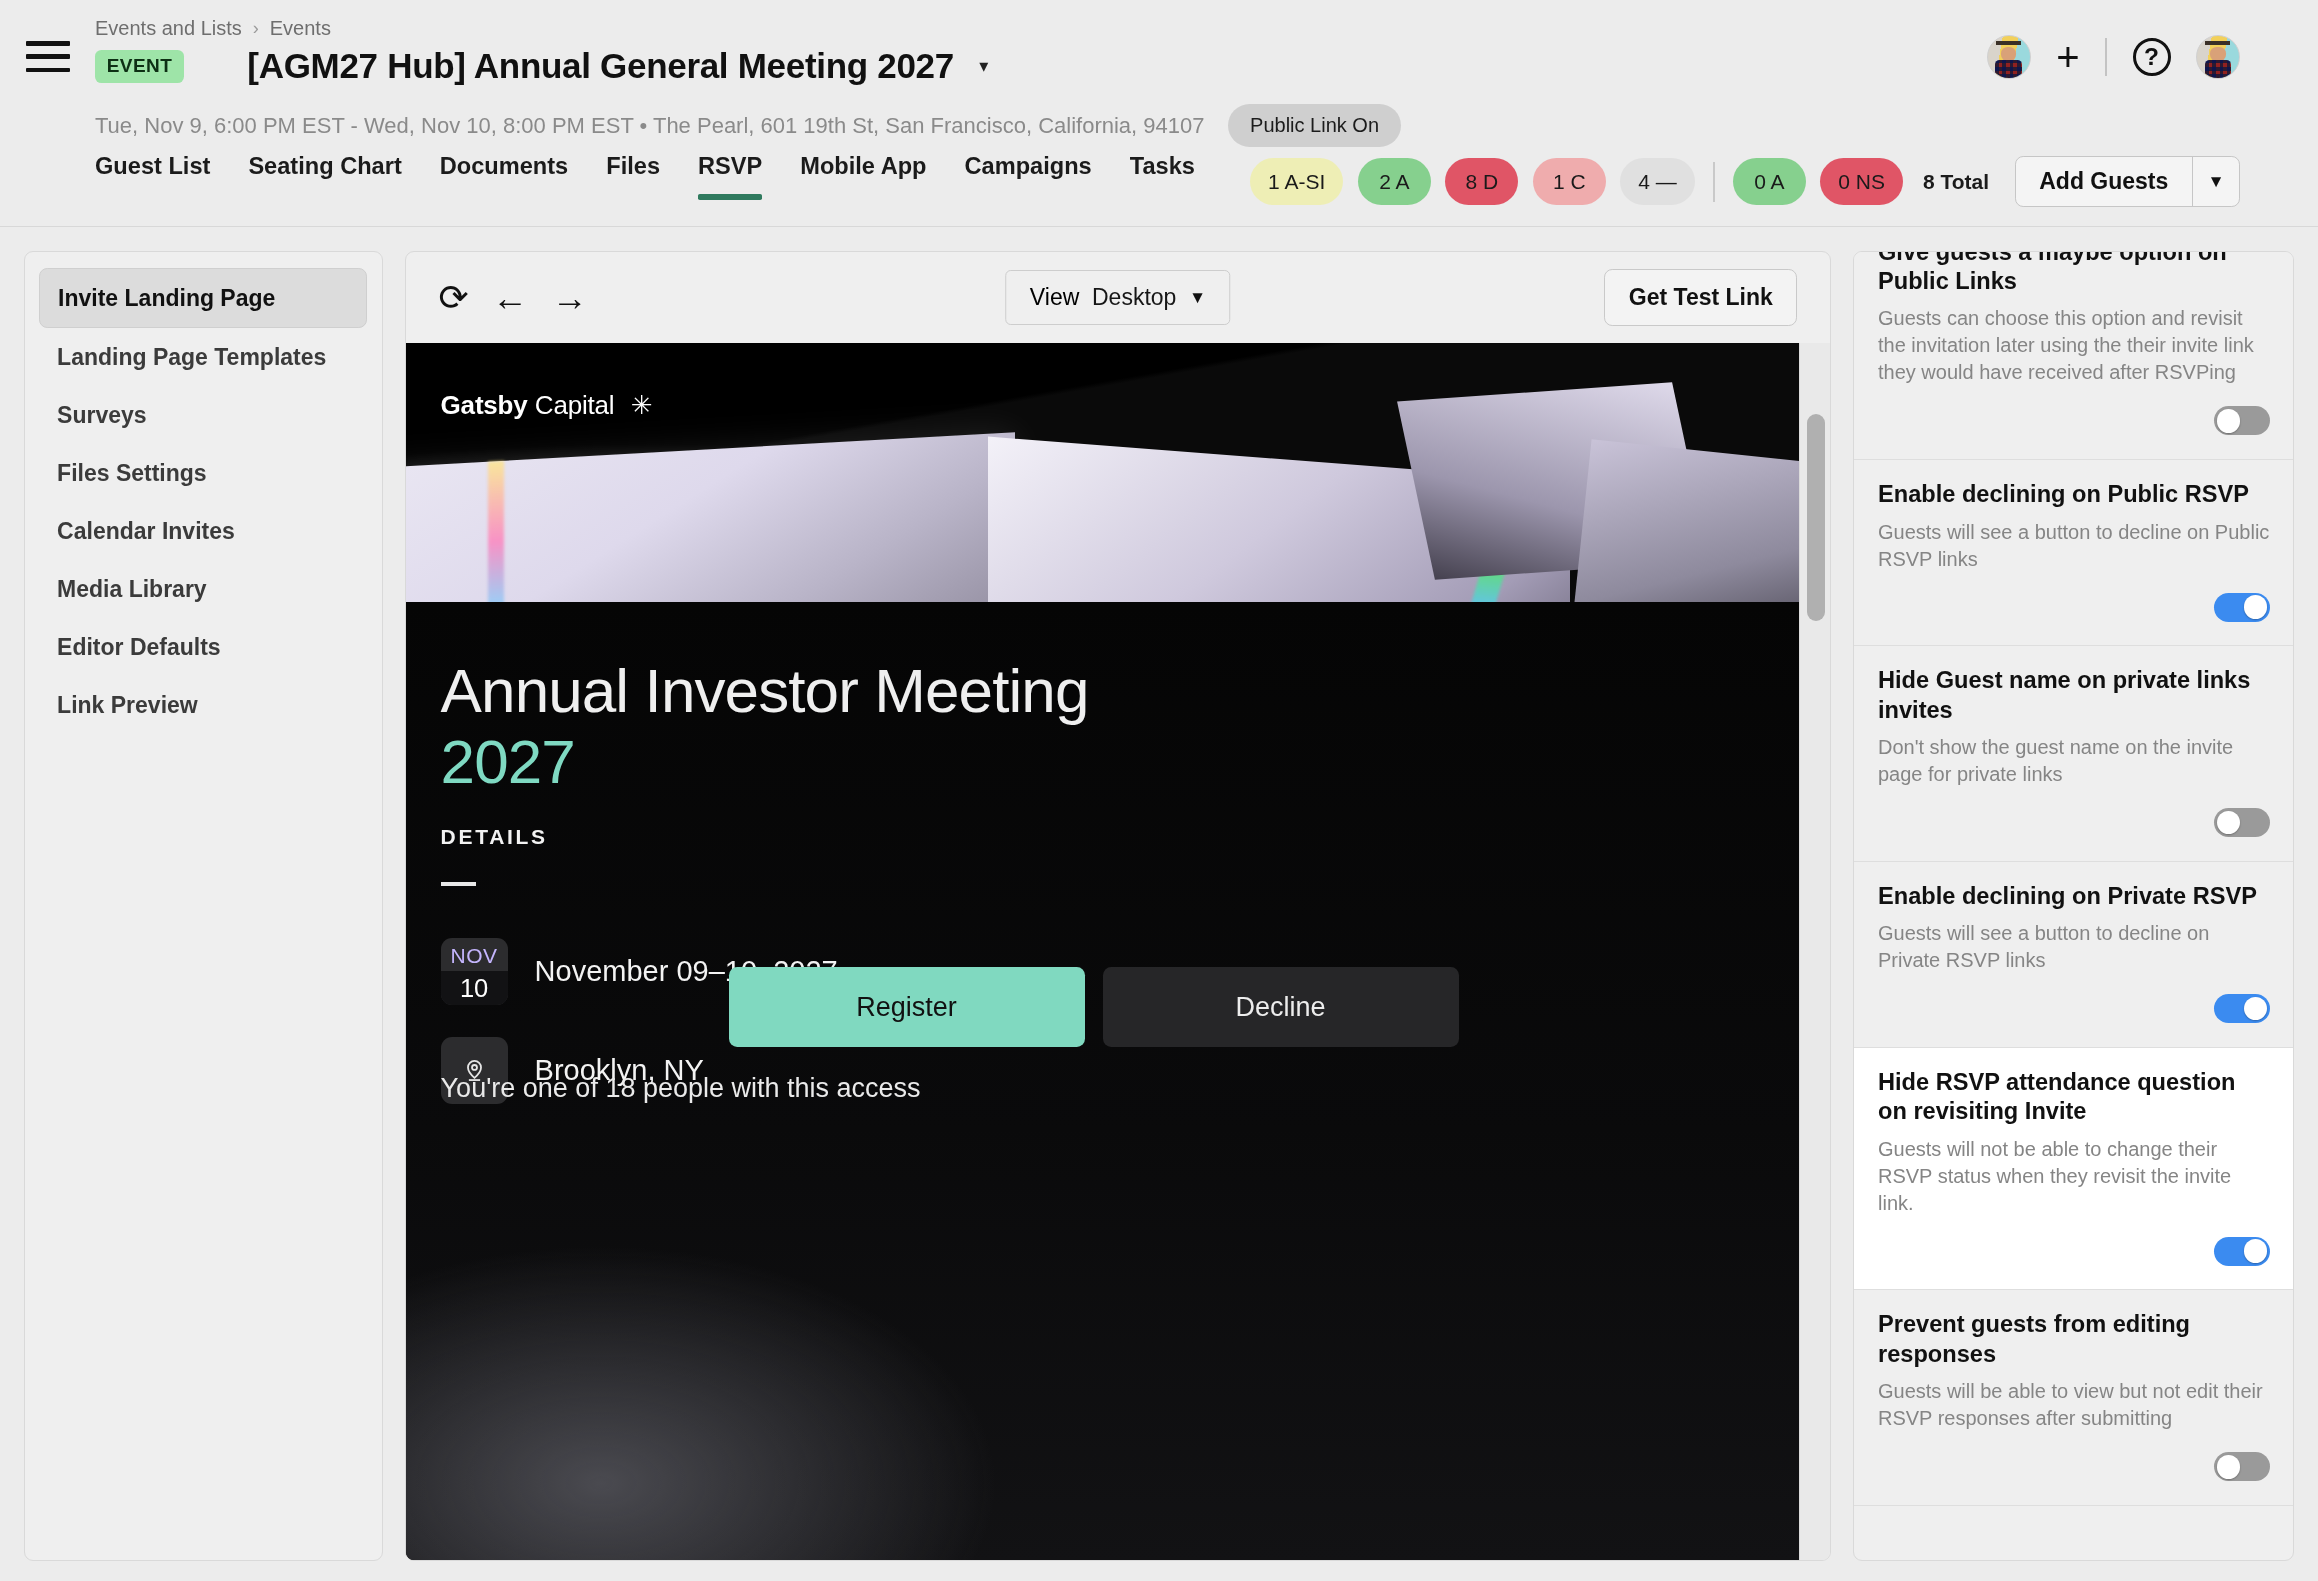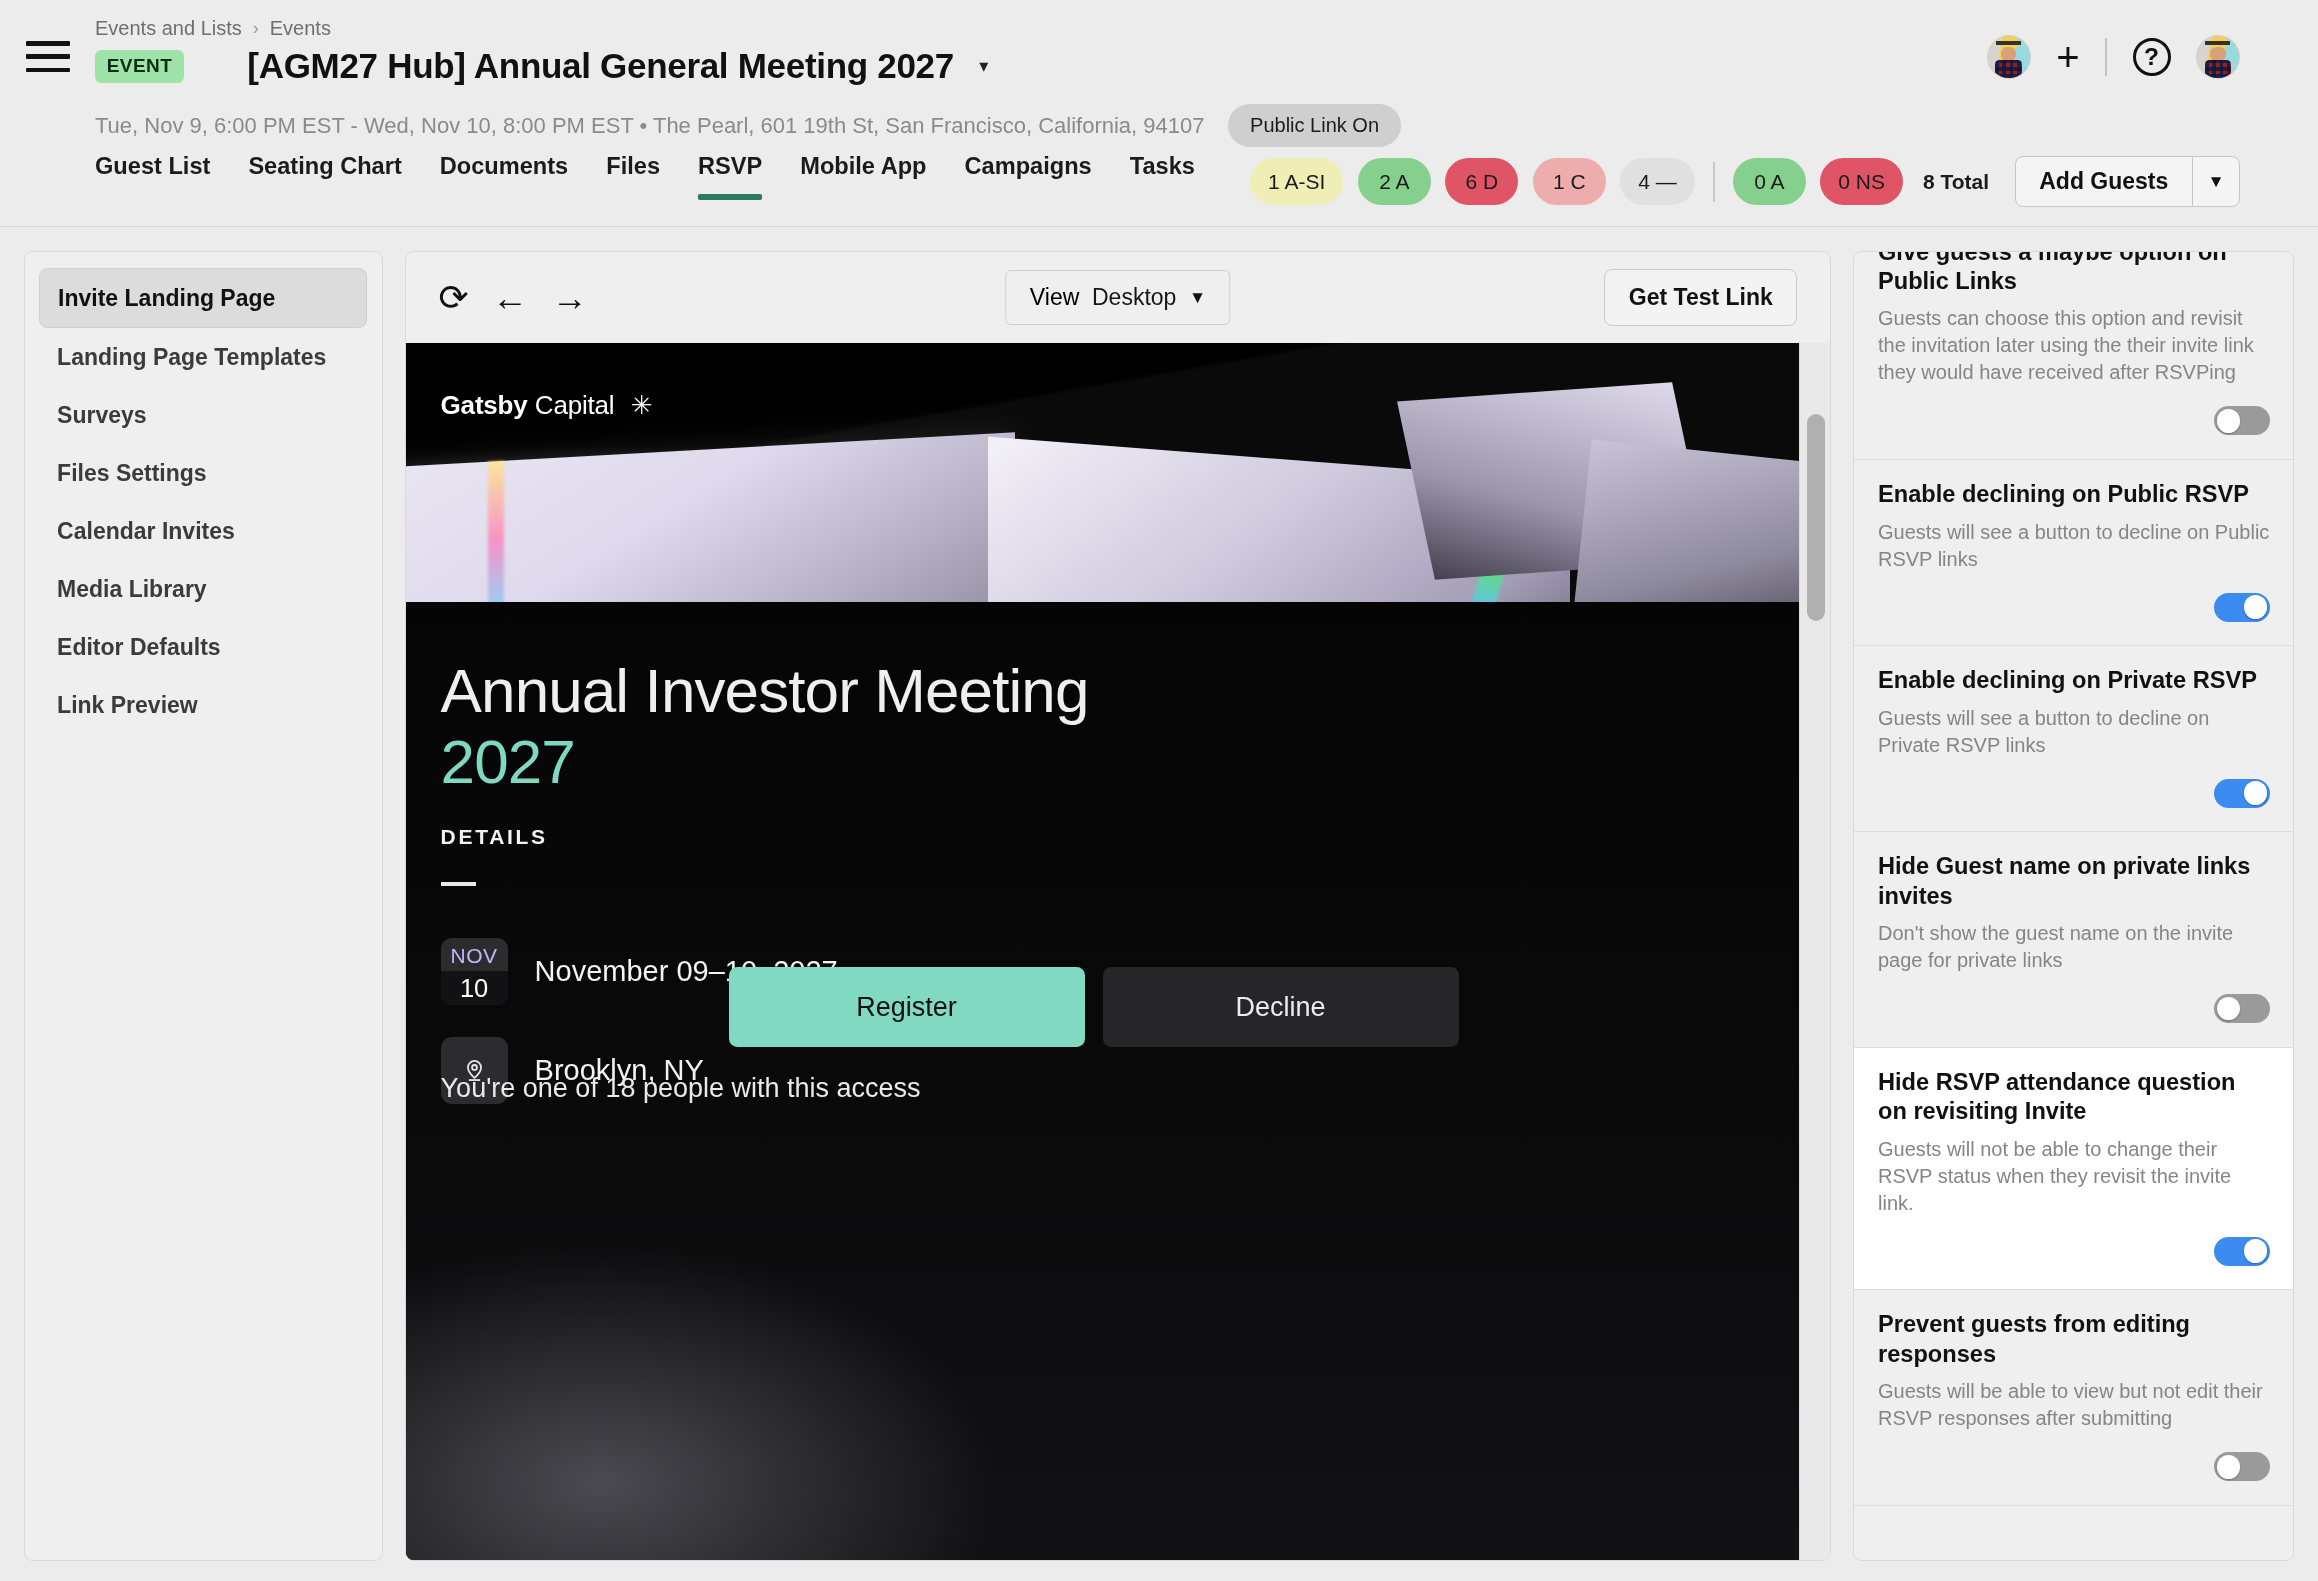--- a/index.html
+++ b/index.html
@@ -371,21 +371,21 @@
     <div class="tab">Files</div>
     <div class="tab active">RSVP</div>
     <div class="tab">Mobile App</div>
     <div class="tab">Campaigns</div>
     <div class="tab">Tasks</div>
   </div>
 
   <div class="stats">
     <div class="pill" style="background:#eeeeb5">1 A-SI</div>
     <div class="pill" style="background:#86d08e">2 A</div>
-    <div class="pill" style="background:#e05566">6 D</div>
+    <div class="pill" style="background:#e05566">8 D</div>
     <div class="pill" style="background:#efacad">1 C</div>
     <div class="pill" style="background:#e0e0e0">4 —</div>
     <div class="pill-sep"></div>
     <div class="pill" style="background:#86d08e">0 A</div>
     <div class="pill" style="background:#e05566">0 NS</div>
     <div class="total-label">8 Total</div>
     <div class="addguests">
       <div class="lbl">Add Guests</div>
       <div class="car">▼</div>
     </div>
@@ -495,34 +495,34 @@
       <div class="s-title">Enable declining on Public RSVP</div>
       <div class="s-desc">Guests will see a button to decline on Public RSVP links</div>
       <div class="toggle-wrap">
         <div class="toggle on">
             <div class="knob"></div>
           </div>
       </div>
     </div>
 
     <div class="setting">
+      <div class="s-title">Hide Guest name on private links invites</div>
+      <div class="s-desc">Don't show the guest name on the invite page for private links</div>
+      <div class="toggle-wrap">
+        <div class="toggle">
+            <div class="knob"></div>
+          </div>
+      </div>
+    </div>
+
+    <div class="setting">
       <div class="s-title">Enable declining on Private RSVP</div>
       <div class="s-desc">Guests will see a button to decline on Private RSVP links</div>
       <div class="toggle-wrap">
         <div class="toggle on">
-            <div class="knob"></div>
-          </div>
-      </div>
-    </div>
-
-    <div class="setting">
-      <div class="s-title">Hide Guest name on private links invites</div>
-      <div class="s-desc">Don't show the guest name on the invite page for private links</div>
-      <div class="toggle-wrap">
-        <div class="toggle">
             <div class="knob"></div>
           </div>
       </div>
     </div>
 
     <div class="setting highlight">
       <div class="s-title">Hide RSVP attendance question on revisiting Invite</div>
       <div class="s-desc">Guests will not be able to change their RSVP status when they revisit the invite link.</div>
       <div class="toggle-wrap">
         <div class="toggle on">

